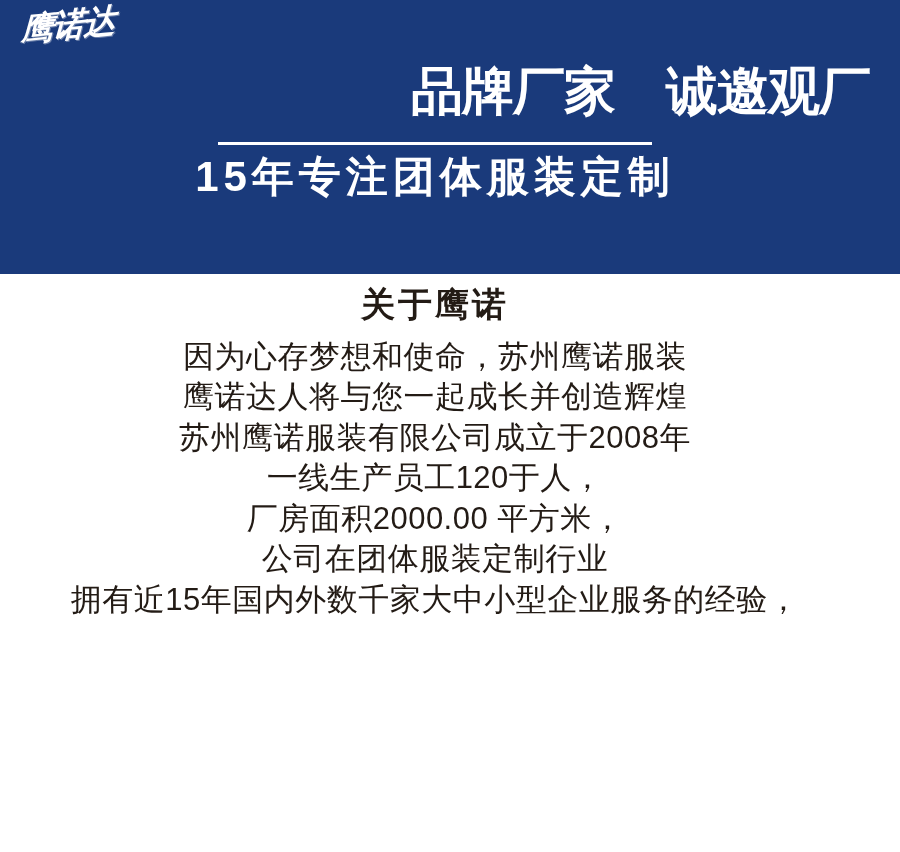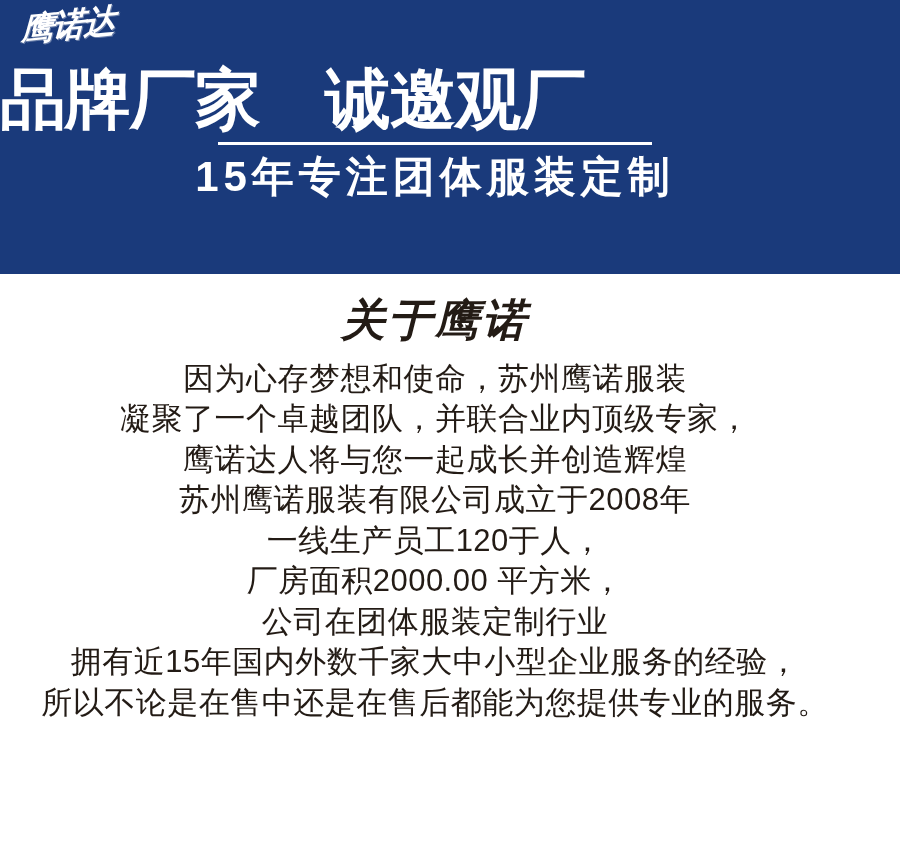--- a/index.html
+++ b/index.html
@@ -54,23 +54,23 @@
     transform-origin:left top;
     text-shadow:1px 1px 0 rgba(255,255,255,.35);
     white-space:nowrap;
   }
   .banner-title{
     position:absolute;
     top:60px;
     left:0;
     width:100%;
     margin:0;
-    text-align:left;
+    text-align:right;
     color:var(--banner-text,#ffffff);
-    font-size:66px;
+    font-size:52px;
     line-height:1.2;
     font-weight:700;
     letter-spacing:-1px;
     white-space:nowrap;
   }
   .title-divider{
     position:absolute;
     top:142px;
     left:50%;
     margin-left:-217px;
@@ -94,26 +94,25 @@
   }
 
   
   .about{
     width:870px;
     color:var(--body-text,#231b15);
     text-align:center;
   }
   .about-heading{
     margin:0;
-    padding-top:20px;
-    font-size:44px;
+    padding-top:10px;
+    font-size:34px;
     line-height:1.2;
     font-weight:700;
     letter-spacing:3px;
-    font-style:italic;
   }
   .about-lines{
     margin-top:12px;
   }
   .about-lines p{
     margin:0;
     font-size:31px;
     line-height:40.5px;
     font-weight:400;
     letter-spacing:0.5px;
@@ -133,24 +132,22 @@
       <h1 class="banner-title">品牌厂家　诚邀观厂</h1>
       <div class="title-divider"></div>
       <h2 class="banner-subtitle">15年专注团体服装定制</h2>
     </div>
   </header>
 
   <main class="about">
     <h3 class="about-heading">关于鹰诺</h3>
     <div class="about-lines">
       <p>因为心存梦想和使命，苏州鹰诺服装</p>
-      <p>凝聚了一个卓越团队，并联合业内顶级专家，</p>
       <p>鹰诺达人将与您一起成长并创造辉煌</p>
       <p>苏州鹰诺服装有限公司成立于2008年</p>
       <p>一线生产员工120于人，</p>
       <p>厂房面积2000.00 平方米，</p>
       <p>公司在团体服装定制行业</p>
       <p>拥有近15年国内外数千家大中小型企业服务的经验，</p>
-      <p>所以不论是在售中还是在售后都能为您提供专业的服务。</p>
     </div>
   </main>
 
 </div>
 
 </body></html>

